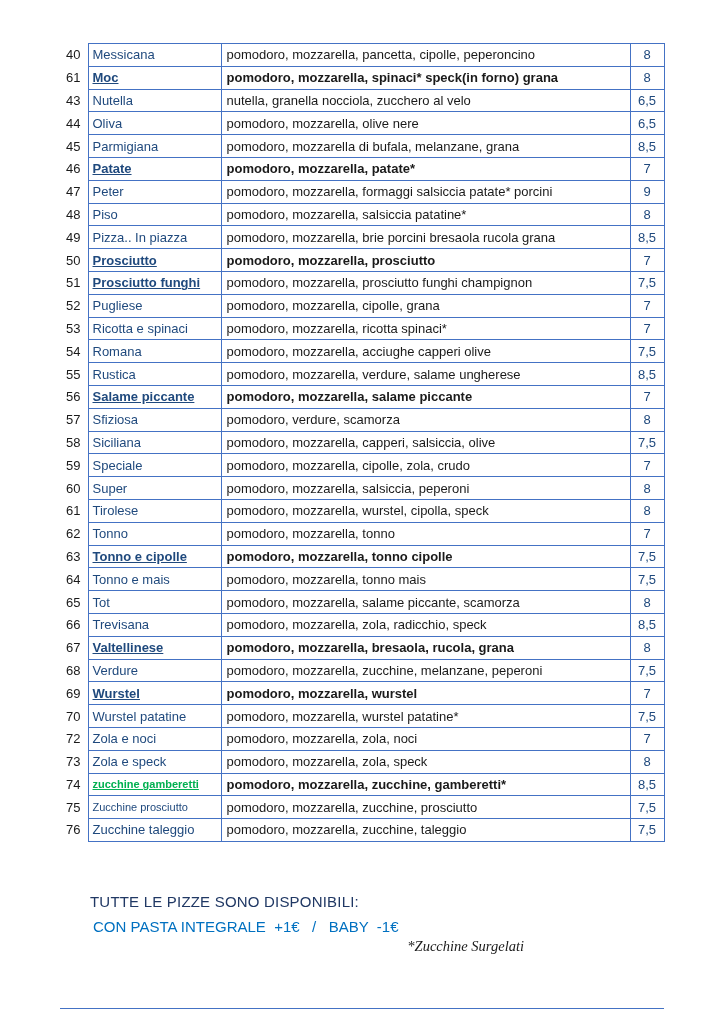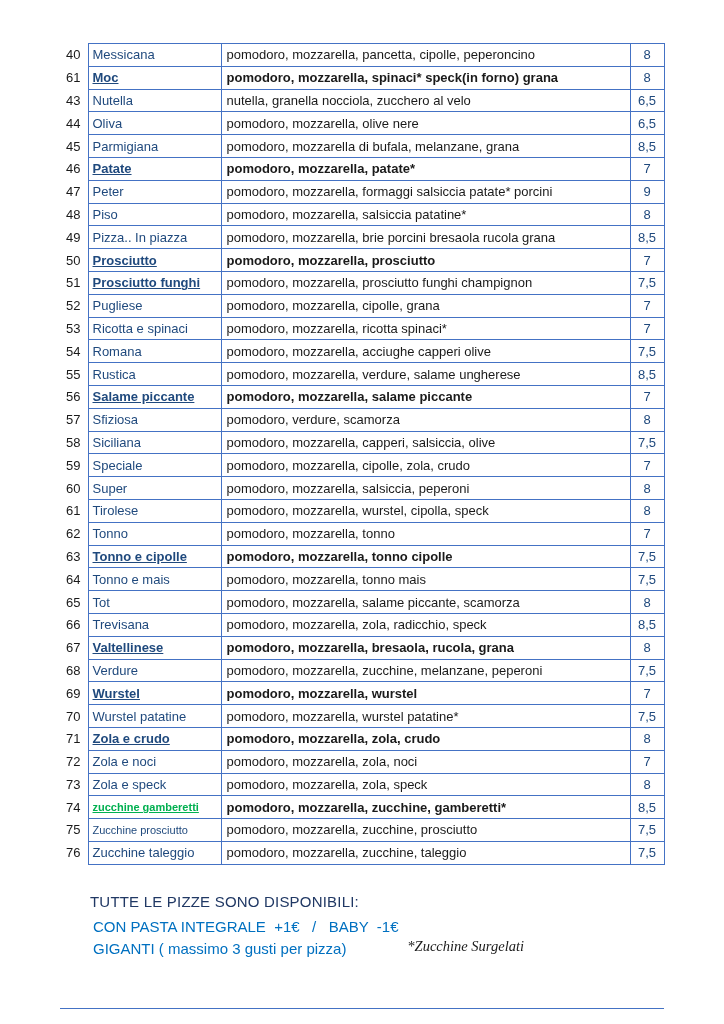--- a/index.html
+++ b/index.html
@@ -251,26 +251,20 @@
           <td class="c-ing ing-bold">pomodoro, mozzarella, wurstel</td>
           <td class="c-price">7</td>
         </tr>
         <tr>
           <td class="c-num">70</td>
           <td class="c-name">Wurstel patatine</td>
           <td class="c-ing">pomodoro, mozzarella, wurstel patatine*</td>
           <td class="c-price">7,5</td>
         </tr>
         <tr>
-          <td class="c-num">71</td>
-          <td class="c-name bold">Zola e crudo</td>
-          <td class="c-ing ing-bold">pomodoro, mozzarella, zola, crudo</td>
-          <td class="c-price">8</td>
-        </tr>
-        <tr>
           <td class="c-num">72</td>
           <td class="c-name">Zola e noci</td>
           <td class="c-ing">pomodoro, mozzarella, zola, noci</td>
           <td class="c-price">7</td>
         </tr>
         <tr>
           <td class="c-num">73</td>
           <td class="c-name">Zola e speck</td>
           <td class="c-ing">pomodoro, mozzarella, zola, speck</td>
           <td class="c-price">8</td>
@@ -291,17 +285,16 @@
           <td class="c-num">76</td>
           <td class="c-name">Zucchine taleggio</td>
           <td class="c-ing">pomodoro, mozzarella, zucchine, taleggio</td>
           <td class="c-price">7,5</td>
         </tr>
       </tbody>
   </table>
 
   <div class="footer-line1">TUTTE LE PIZZE SONO DISPONIBILI:</div>
   <div class="footer-line2">CON PASTA INTEGRALE  +1€   /   BABY  -1€</div>
-  <div class="footer-line3">GIGANTI ( massimo 3 gusti per pizza)</div>
   <div class="frozen-note">*Zucchine Surgelati</div>
   <div class="bottom-rule"></div>
 
 </div>
 
 </body></html>

